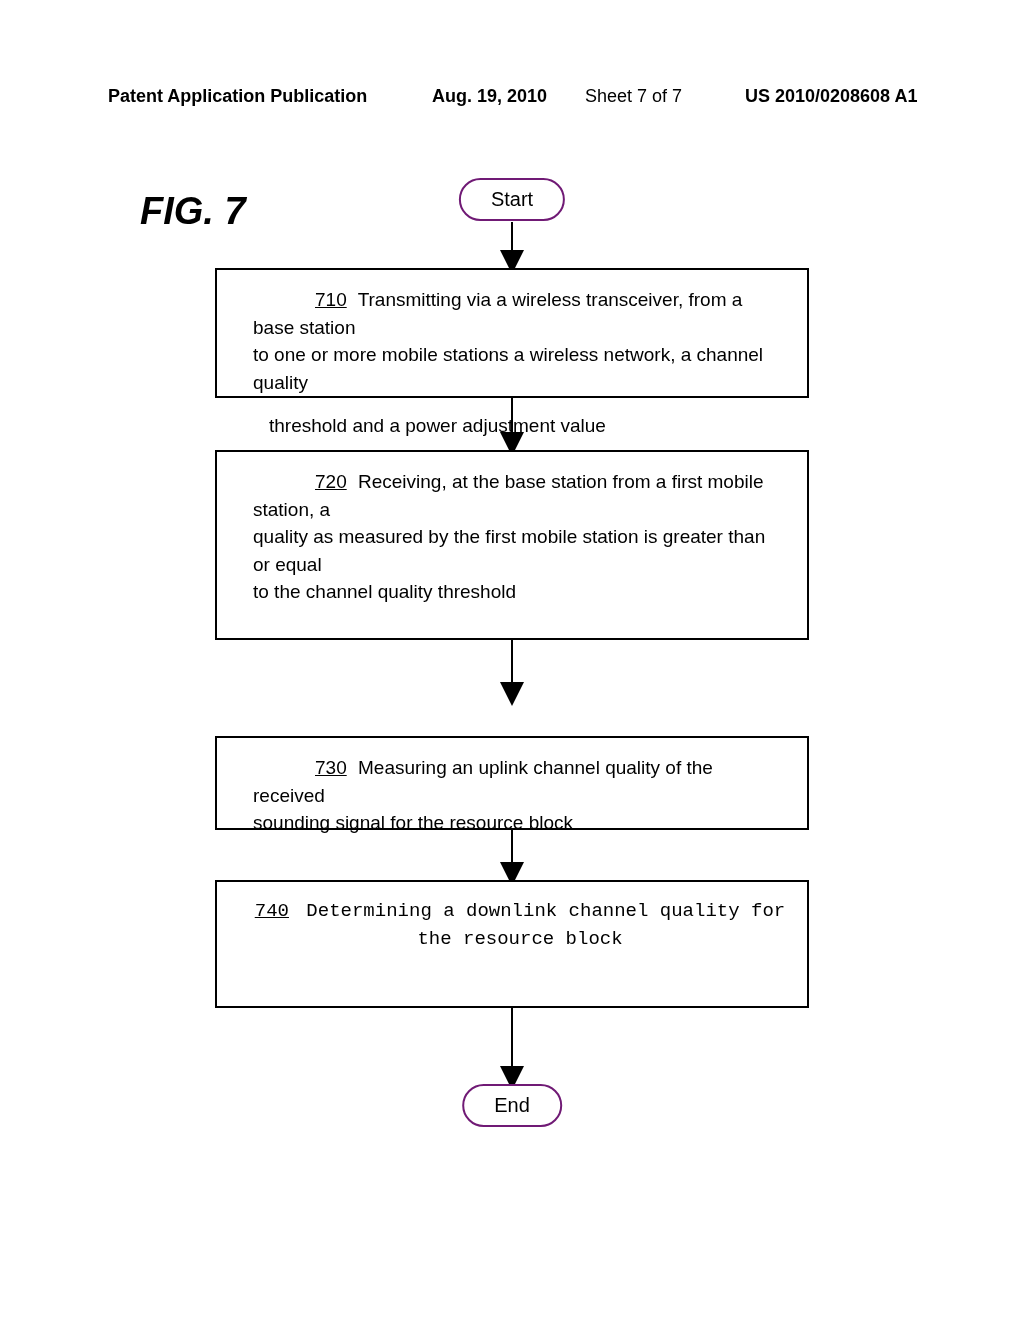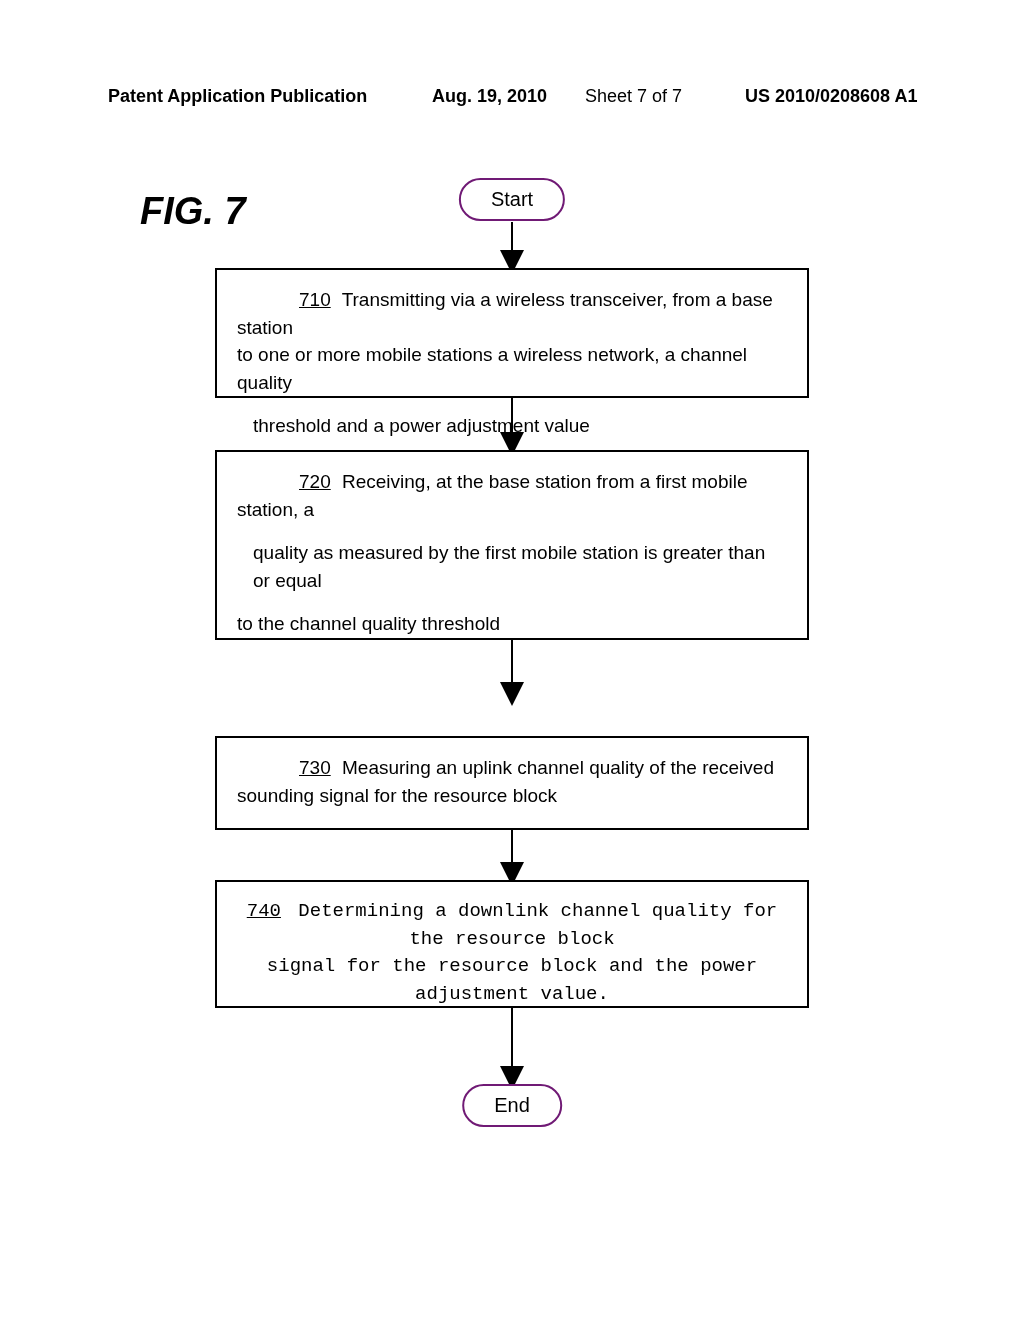--- a/index.html
+++ b/index.html
@@ -62,21 +62,21 @@
 
   .box {
     position: absolute;
     left: 50%;
     transform: translateX(-50%);
     width: 594px;
     border: 2px solid #000;
     background: #fff;
     font-size: 19px;
     line-height: 1.45;
-    padding: 16px 20px 24px 20px;
+    padding: 16px 20px 24px 36px;
     box-sizing: border-box;
   }
   .box .step-num {
     text-decoration: underline;
     margin-right: 6px;
   }
   .box .first-line {
     display: block;
     text-indent: 62px;
     margin: 0;
@@ -141,35 +141,34 @@
   </p>
   <p style="margin:0;">to one or more mobile stations a wireless network, a channel quality</p>
   <p style="margin:16px;">threshold and a power adjustment value</p>
 </div>
 
 <div class="box box2">
   <p class="first-line">
     <span class="step-num">720</span>
     <span>Receiving, at the base station from a first mobile station, a</span>
   </p>
-  <p style="margin:16px;">quality as measured by the first mobile station is greater than or equal</p>
+  <p style="margin:0;">quality as measured by the first mobile station is greater than or equal</p>
   <p style="margin:0;">to the channel quality threshold</p>
 </div>
 
 <div class="box box3">
   <p class="first-line">
     <span class="step-num">730</span>
     <span>Measuring an uplink channel quality of the received</span>
   </p>
   <p style="margin:0;">sounding signal for the resource block</p>
 </div>
 
 <div class="box box4">
   <p class="center-line">
     <span class="step-num">740</span>
     <span>Determining a downlink channel quality for the resource block</span>
   </p>
-  <p class="center-line">signal for the resource block and the power adjustment value.</p>
 </div>
 
 <div class="terminal end">
   <span>End</span>
 </div>
 
 </body></html>

